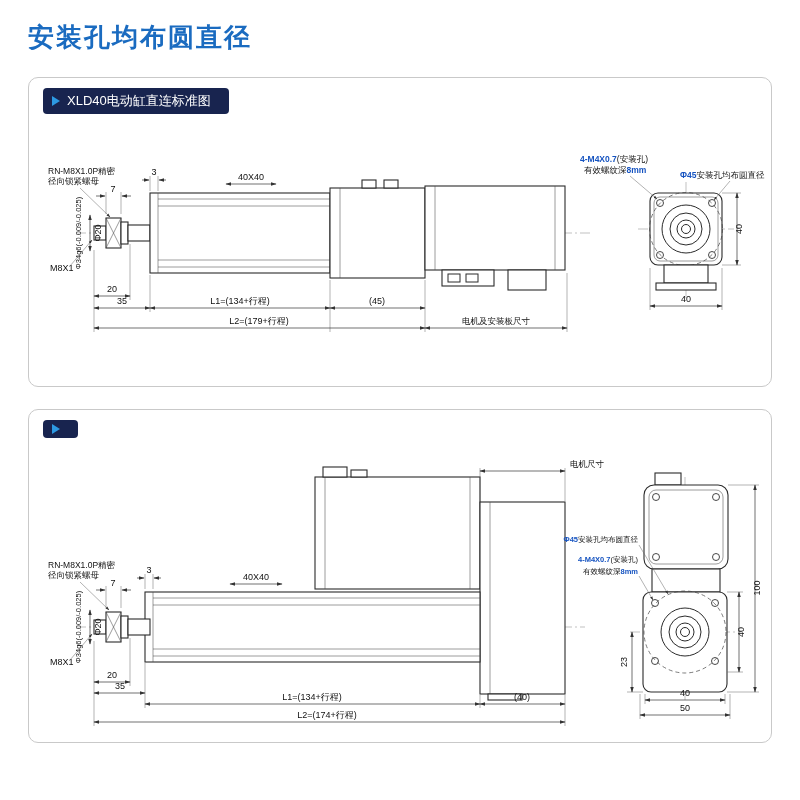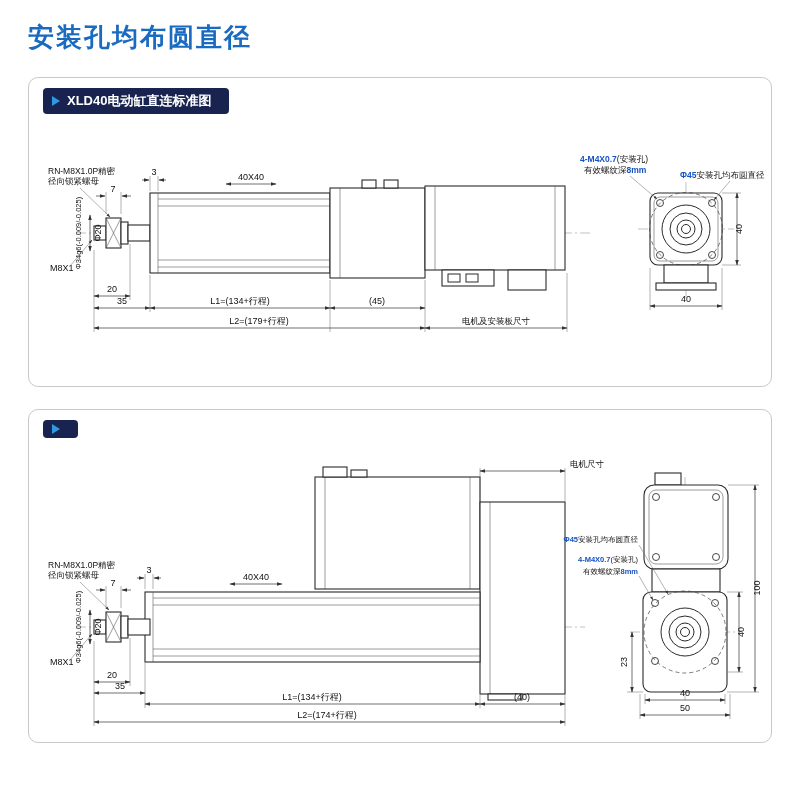--- a/index.html
+++ b/index.html
@@ -2,21 +2,21 @@
 <html><head>
 <meta charset="utf-8">
 <style>
   * { margin:0; padding:0; box-sizing:border-box; }
   html,body { width:800px; height:800px; background:#ffffff; overflow:hidden;
               font-family:"Liberation Sans","DejaVu Sans",sans-serif; }
   .page { padding:20px 28px; }
   .page-title { font-size:26px; font-weight:bold; color:#1a6bc0; letter-spacing:2px; margin-bottom:22px; }
   .card { border:1px solid #c9c9c9; border-radius:10px; background:#fff; margin-bottom:22px; padding:10px 0 8px; }
   .card-header { display:inline-flex; align-items:center; gap:7px; background:#18244f; color:#fff;
-                 font-size:13px; font-weight:bold; padding:4px 18px 4px 9px; border-radius:4px; margin-left:14px; }
+                 font-size:13px; font-weight:normal; padding:4px 18px 4px 9px; border-radius:4px; margin-left:14px; }
   .tri { width:0; height:0; border-left:8px solid #2d9ae3; border-top:5px solid transparent; border-bottom:5px solid transparent; }
   svg { display:block; margin:4px auto 0; }
   svg text { font-family:"Liberation Sans","DejaVu Sans",sans-serif; fill:#111; }
   .t  { font-size:8.5px; }
   .ts { font-size:7.5px; }
   .d  { font-size:9px; }
   .b  { fill:#1553c0; font-weight:bold; }
   .ol  { fill:#ffffff; stroke:#2b2b2b; stroke-width:1.1; }
   .ol2 { fill:none;    stroke:#2b2b2b; stroke-width:1;   }
   .tl  { stroke:#4a4a4a; stroke-width:0.55; fill:none; }

